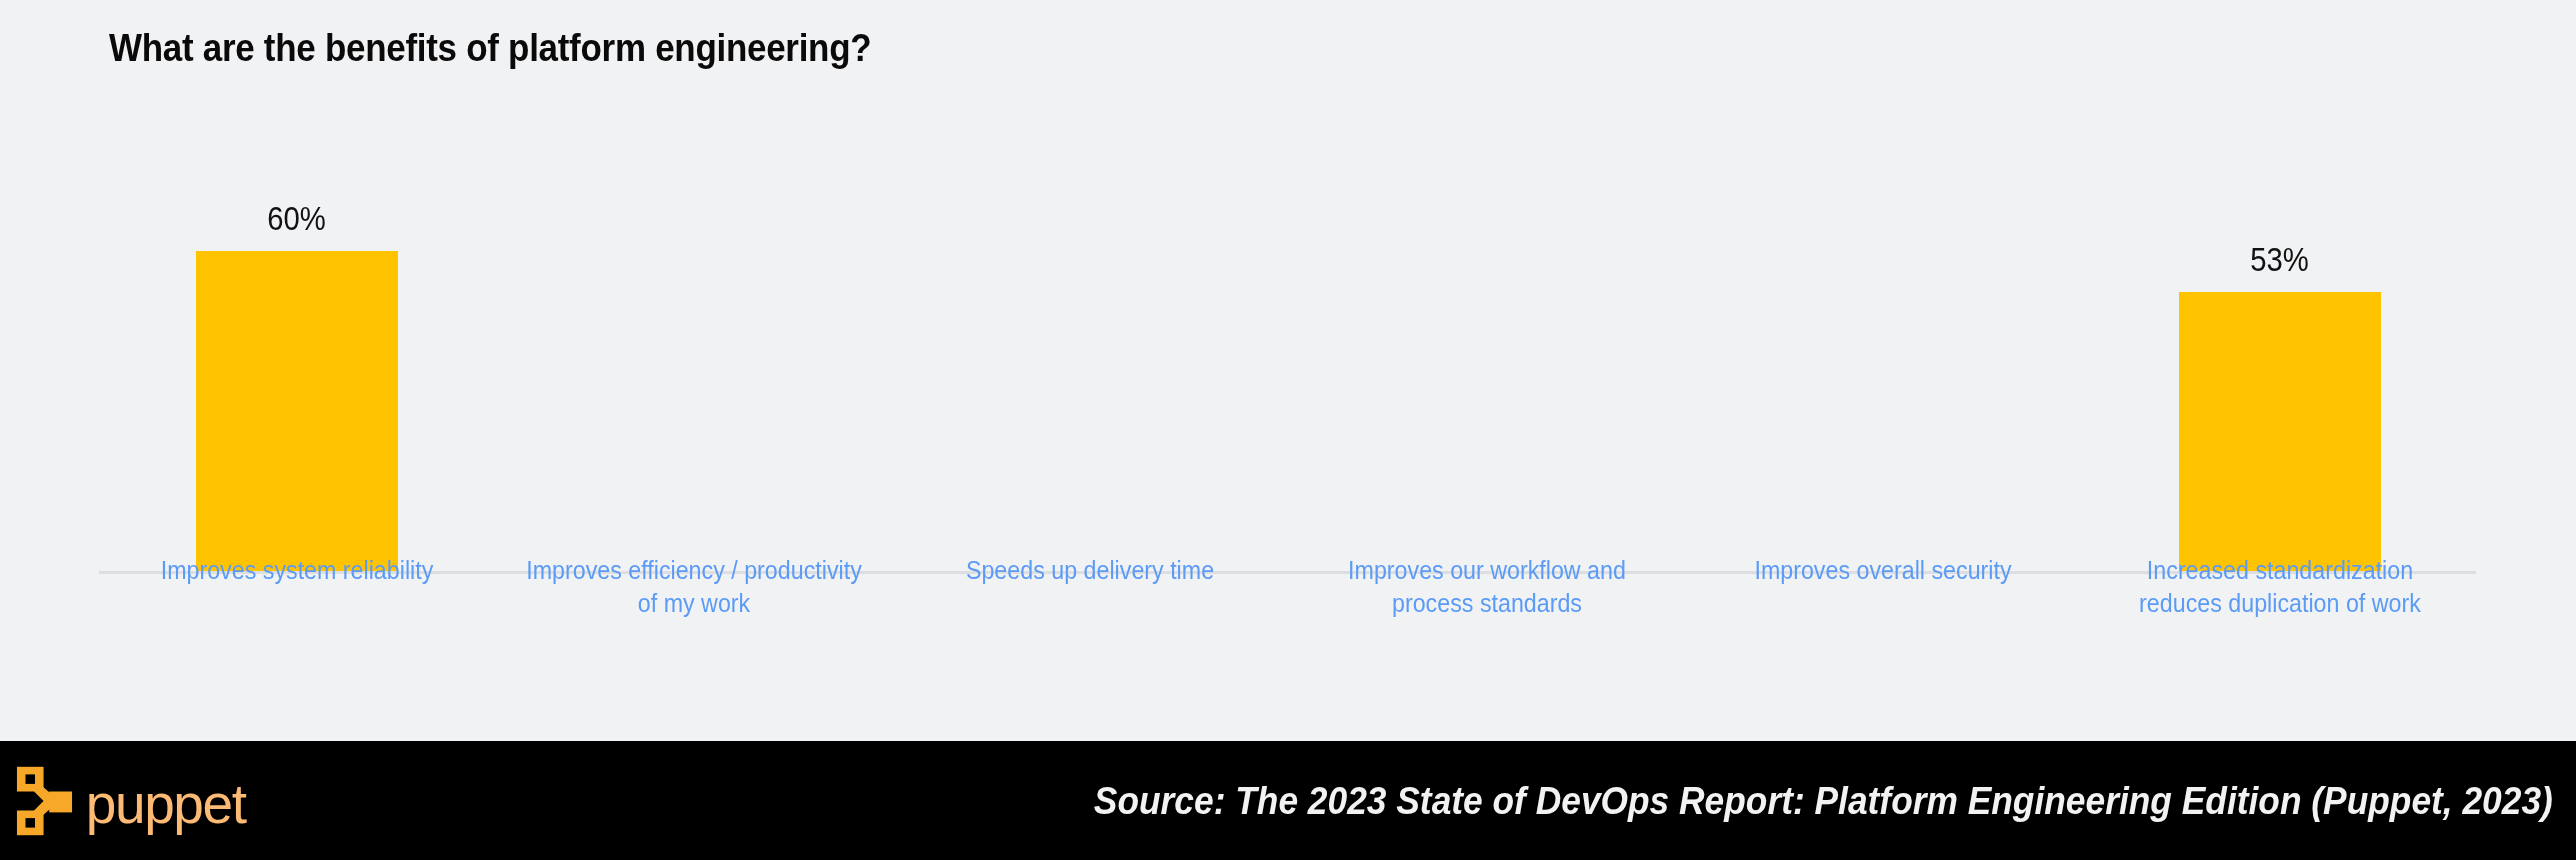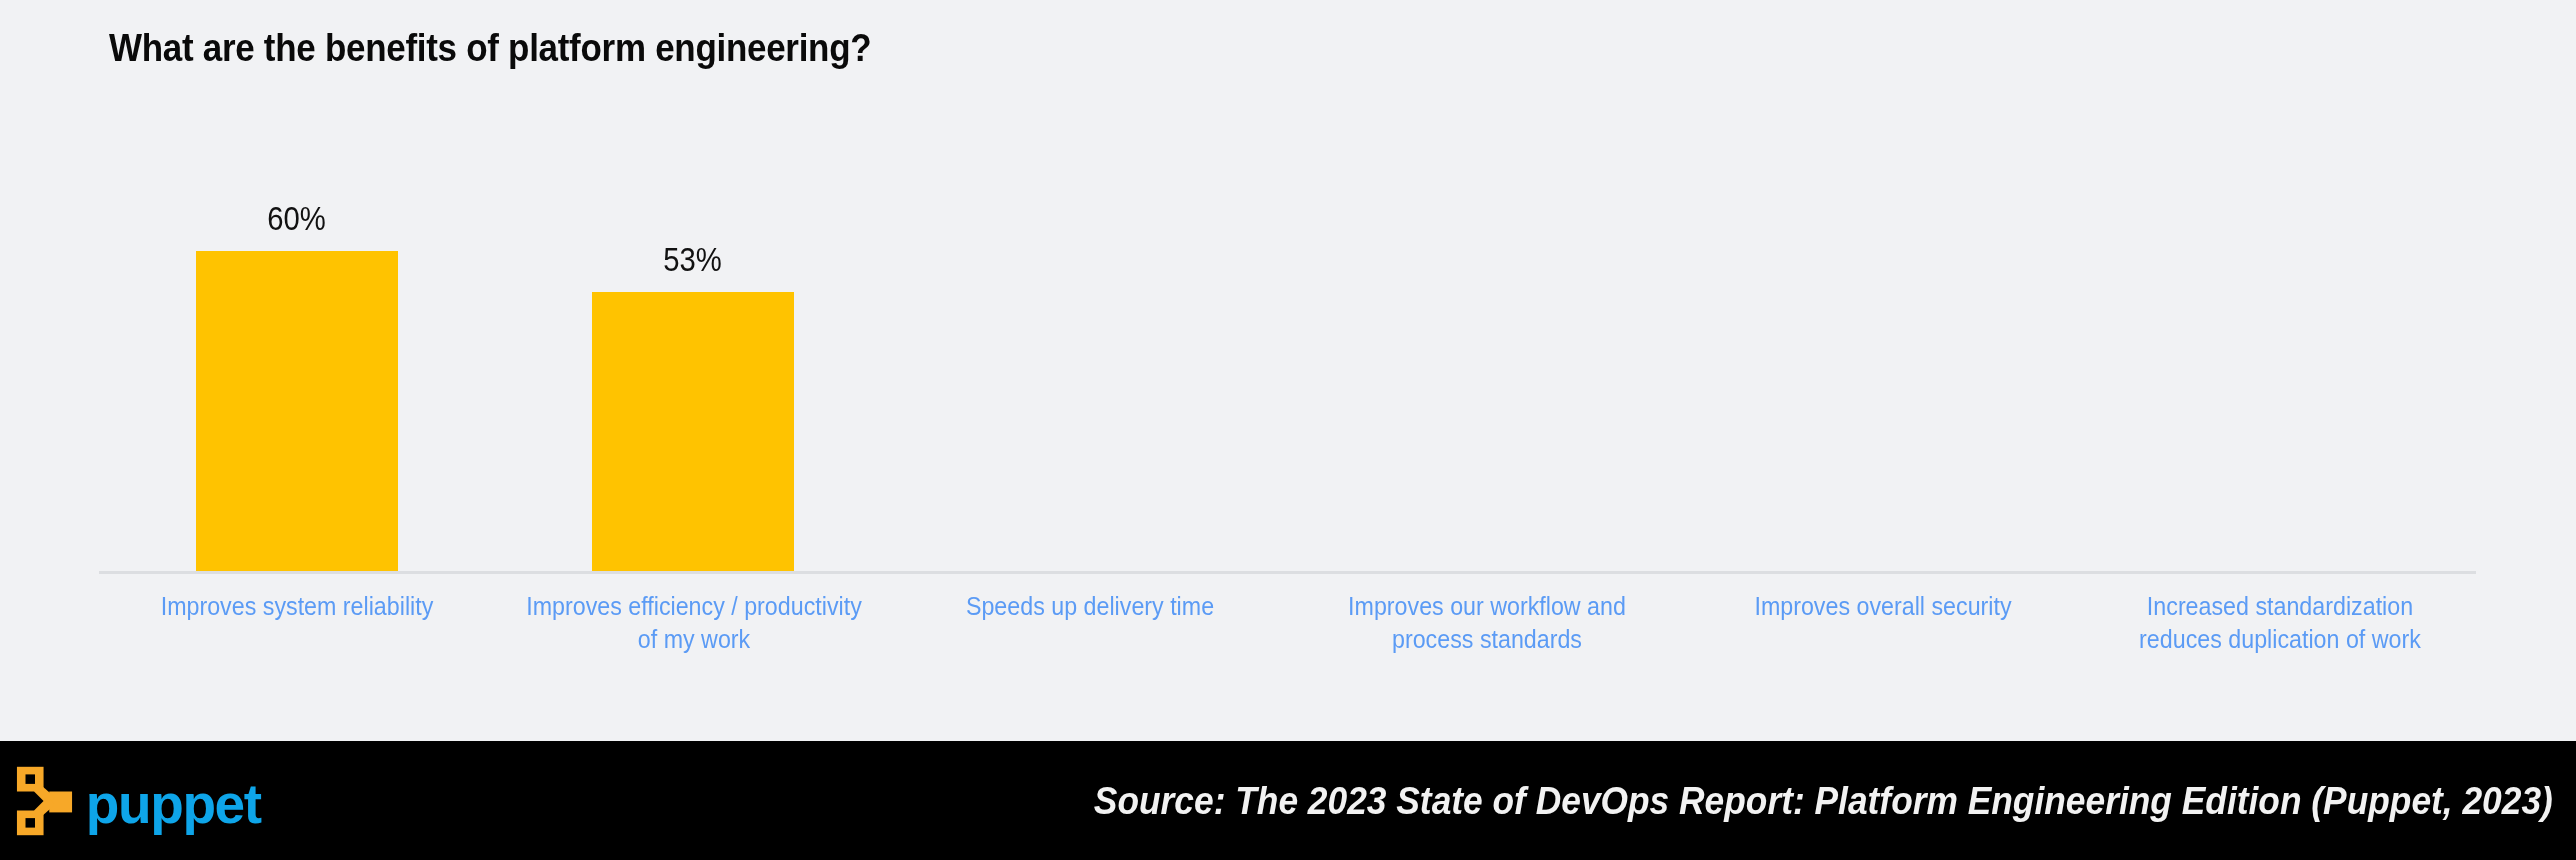--- a/index.html
+++ b/index.html
@@ -45,20 +45,21 @@
   }
 
   .bars-row {
     position: absolute;
     left: 99px;
     top: 96px;
     width: 2379px;
     height: 476px;
     display: flex;
     align-items: flex-end;
+    justify-content: space-between;
   }
 
   .bar-slot {
     position: relative;
     width: 396px;
     height: 100%;
     display: flex;
     flex-direction: column;
     align-items: center;
     justify-content: flex-end;
@@ -76,21 +77,21 @@
 
   .bar-rect {
     width: 202px;
     background: #ffc300;
   }
 
   
   .cat-row {
     position: absolute;
     left: 99px;
-    top: 590px;
+    top: 554px;
     width: 2379px;
     display: flex;
     justify-content: space-between;
   }
 
   .cat-cell {
     width: 396px;
     text-align: center;
     font-size: 25px;
     line-height: 1.32;
@@ -123,23 +124,23 @@
     margin-left: 15.3px;
   }
 
   .logo-mark {
     width: 59px;
     height: 76px;
     display: block;
   }
 
   .logo-word {
-    color: #0ea5e9;
+    color: #fdba74;
     font-size: 55px;
-    font-weight: 700;
+    font-weight: 400;
     letter-spacing: -1.4px;
     margin-left: 11.5px;
     line-height: 1;
     position: relative;
     top: 3.8px;
   }
 
   .source-text {
     position: absolute;
     right: 23px;

